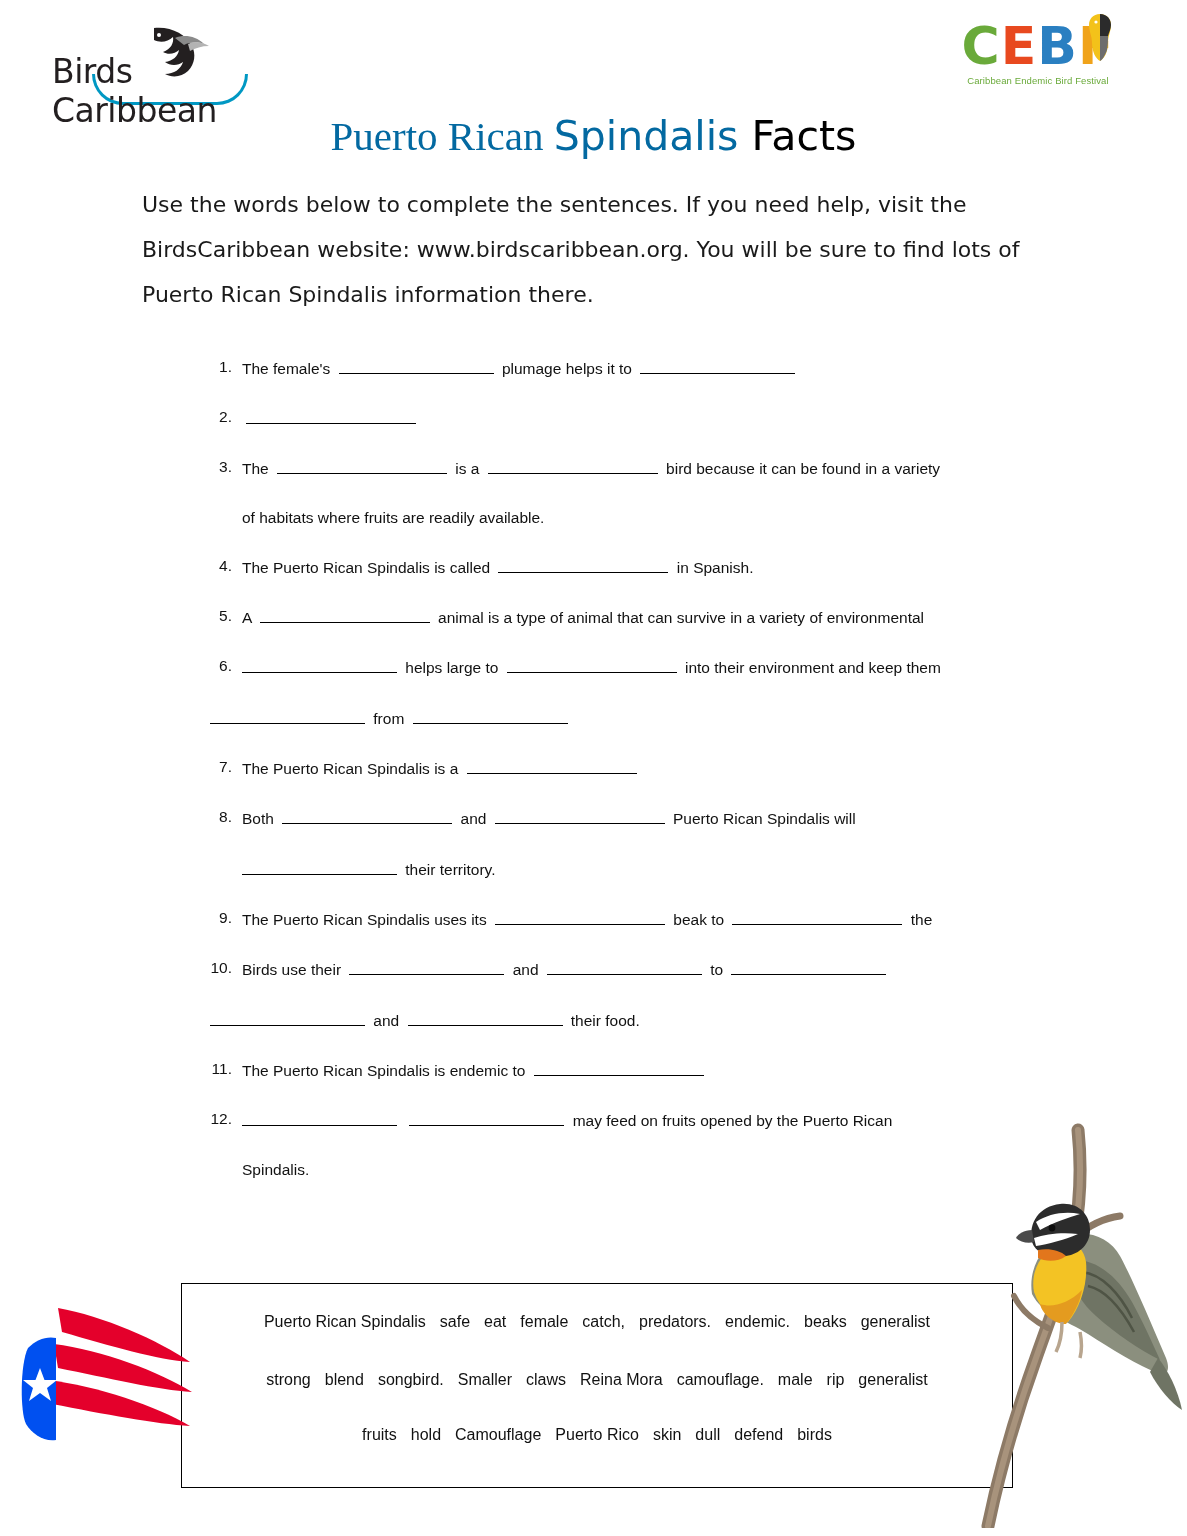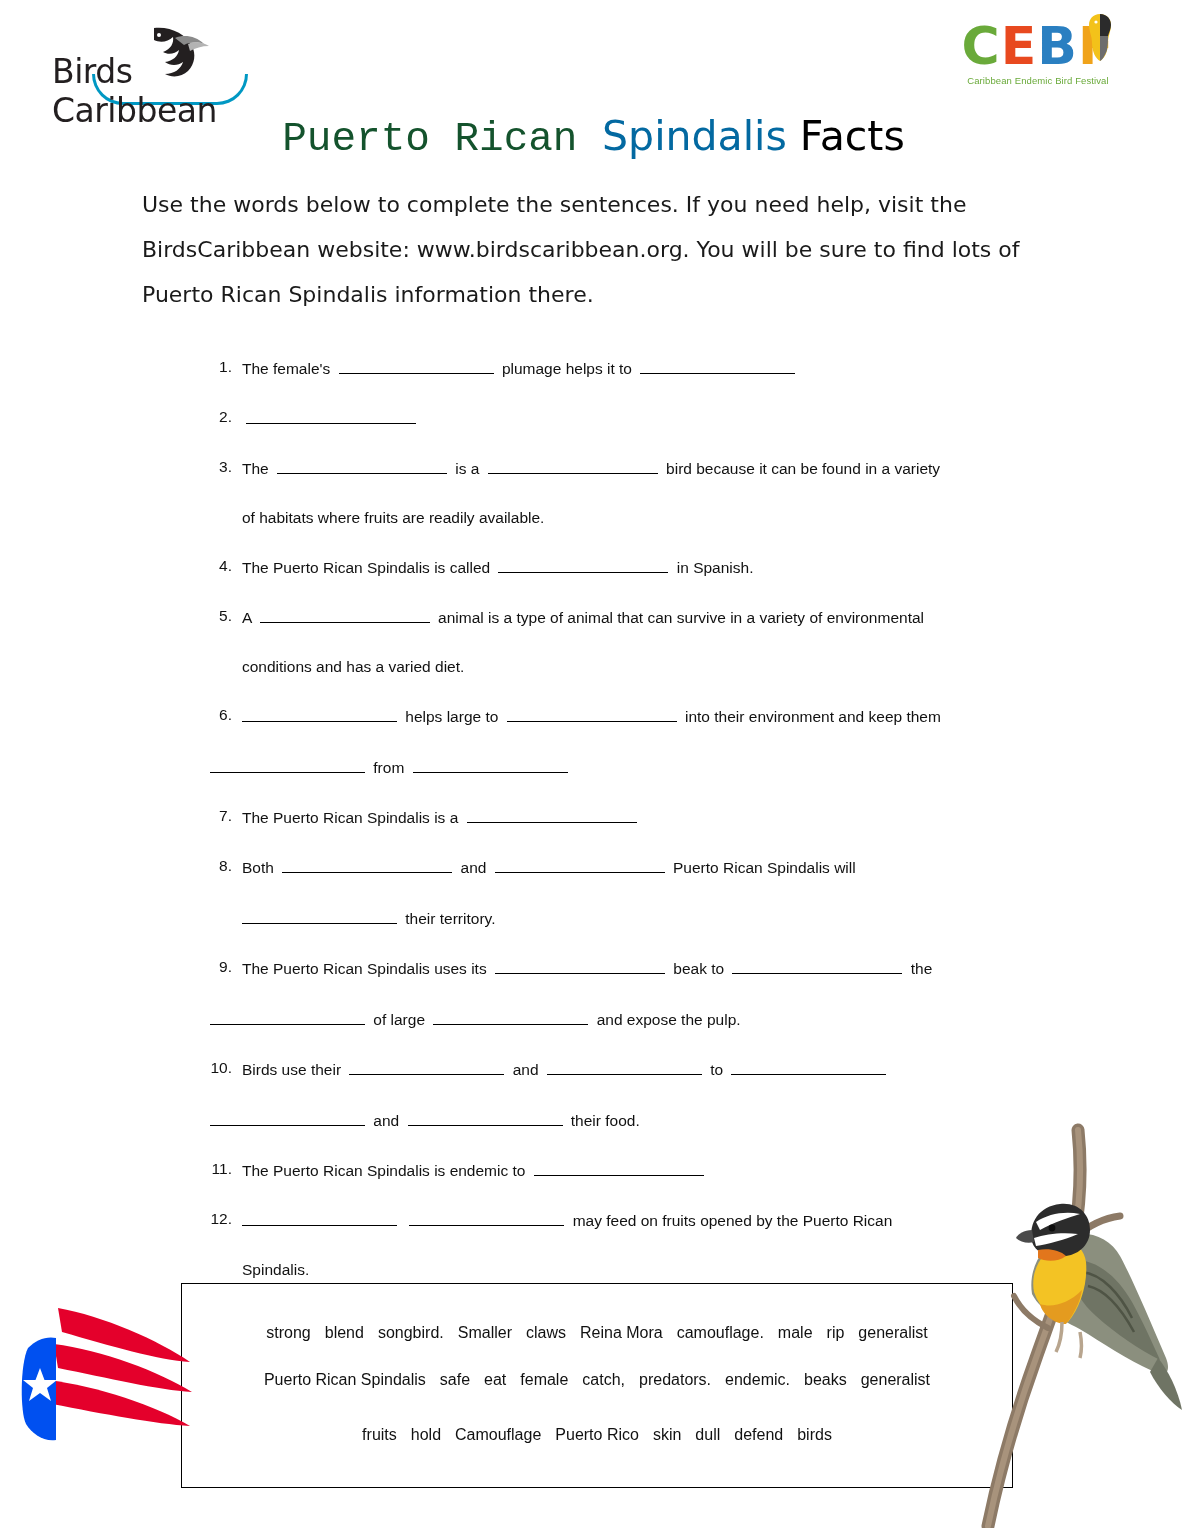--- a/index.html
+++ b/index.html
@@ -95,21 +95,21 @@
   
   .title {
     position: absolute;
     top: 112px;
     left: 0;
     width: 100%;
     text-align: center;
     font-size: 41px;
     font-family: "DejaVu Serif", serif;
   }
-  .title .t1 { color: #14532d; font-family: Liberation Mono, monospace; }
+  .title .t1 { color: #0369a1; font-family: Liberation Serif, serif; }
   .title .t2 { color: #0369a1; font-family: "DejaVu Sans", sans-serif; }
   .title .t3 { color: #000; font-family: "DejaVu Sans", sans-serif; }
 
   
   .intro {
     position: absolute;
     top: 182px;
     left: 142px;
     width: 915px;
     font-size: 22px;
@@ -268,21 +268,20 @@
       <span>in Spanish.</span>
     </div>
   </div>
 
   <div class="q">
     <div class="q-num">5.</div>
     <div class="q-body">
       <span>A</span>
       <span class="blank b-lg"></span>
       <span>animal is a type of animal that can survive in a variety of environmental</span>
-      <div class="q-line2">conditions and has a varied diet.</div>
     </div>
   </div>
 
   <div class="q">
     <div class="q-num">6.</div>
     <div class="q-body">
       <span class="blank b-md" style="margin-left:0"></span>
       <span>helps large to</span>
       <span class="blank b-lg"></span>
       <span>into their environment and keep them</span>
@@ -318,26 +317,20 @@
   </div>
 
   <div class="q">
     <div class="q-num">9.</div>
     <div class="q-body">
       <span>The Puerto Rican Spindalis uses its</span>
       <span class="blank b-lg"></span>
       <span>beak to</span>
       <span class="blank b-lg"></span>
       <span>the</span>
-      <div class="q-line2" style="margin-left:-36px">
-        <span class="blank b-md"></span>
-        <span>of large</span>
-        <span class="blank b-md"></span>
-        <span>and expose the pulp.</span>
-      </div>
     </div>
   </div>
 
   <div class="q">
     <div class="q-num">10.</div>
     <div class="q-body">
       <span>Birds use their</span>
       <span class="blank b-md"></span>
       <span>and</span>
       <span class="blank b-md"></span>
@@ -366,25 +359,25 @@
       <span class="blank b-md" style="margin-left:0"></span>
       <span class="blank b-md"></span>
       <span>may feed on fruits opened by the Puerto Rican</span>
       <div class="q-line2">Spindalis.</div>
     </div>
   </div>
 
 </div>
 
 <div class="wordbank">
+  <div class="wb-row wb-r2">
+    <span>Puerto Rican Spindalis</span><span>safe</span><span>eat</span><span>female</span><span>catch,</span><span>predators.</span><span>endemic.</span><span>beaks</span><span>generalist</span>
+  </div>
   <div class="wb-row wb-r1">
     <span>strong</span><span>blend</span><span>songbird.</span><span>Smaller</span><span>claws</span><span>Reina Mora</span><span>camouflage.</span><span>male</span><span>rip</span><span>generalist</span>
-  </div>
-  <div class="wb-row wb-r2">
-    <span>Puerto Rican Spindalis</span><span>safe</span><span>eat</span><span>female</span><span>catch,</span><span>predators.</span><span>endemic.</span><span>beaks</span><span>generalist</span>
   </div>
   <div class="wb-row wb-r3">
     <span>fruits</span><span>hold</span><span>Camouflage</span><span>Puerto Rico</span><span>skin</span><span>dull</span><span>defend</span><span>birds</span>
   </div>
 </div>
 
 <svg class="flag" viewBox="0 0 175 190">
   <path d="M40 20 C85 28 140 52 172 74 C140 72 92 58 44 44 Z" fill="#e4002b"></path>
   <path d="M36 56 C84 62 142 84 174 104 C140 102 90 90 40 80 Z" fill="#e4002b"></path>
   <path d="M30 92 C80 98 138 118 172 138 C138 136 86 126 34 116 Z" fill="#e4002b"></path>

